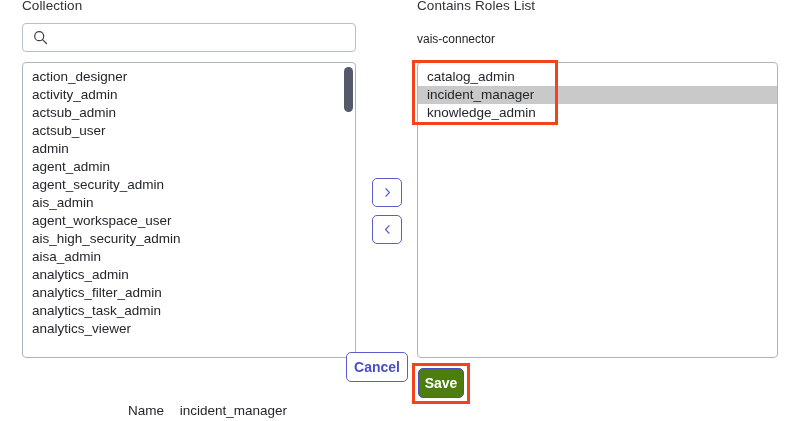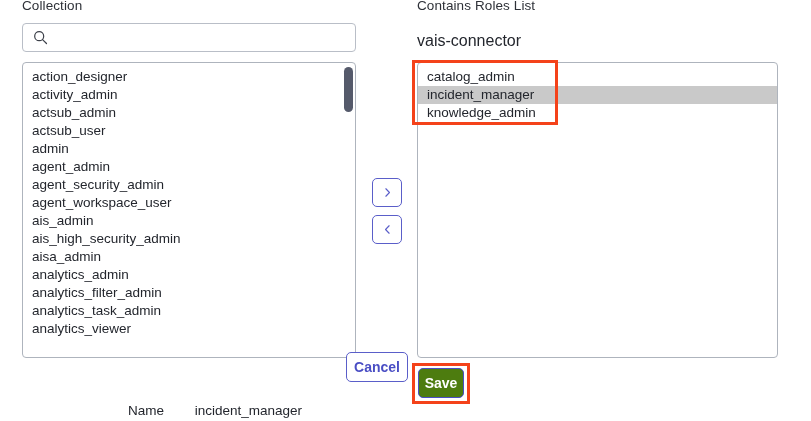--- a/index.html
+++ b/index.html
@@ -24,21 +24,21 @@
     white-space: nowrap;
   }
 
   #collection-label { left: 22px; top: -2px; }
   #contains-roles-label { left: 417px; top: -2px; }
 
   #selected-entity-name {
     position: absolute;
     left: 417px;
     top: 32px;
-    font-size: 16px;
+    font-size: 12px;
     color: #23262d;
     white-space: nowrap;
   }
 
   
   #search-box {
     position: absolute;
     left: 22px;
     top: 23px;
     width: 334px;
@@ -184,21 +184,21 @@
 
   
   #name-row {
     position: absolute;
     left: 128px;
     top: 403px;
     font-size: 13.5px;
     color: #23262d;
     white-space: nowrap;
   }
-  #name-row .name-label { margin-right: 27px; }
+  #name-row .name-label { margin-right: 12px; }
 
   
   .annotation-box {
     position: absolute;
     box-sizing: border-box;
     border: 3px solid #f4421a;
     pointer-events: none;
     background: transparent;
   }
   #annotation-roles-group {
@@ -231,22 +231,22 @@
 
 <div class="listbox" id="available-roles-listbox">
   <div class="list-scroll" id="available-roles-list">
       <div class="list-item">action_designer</div>
       <div class="list-item">activity_admin</div>
       <div class="list-item">actsub_admin</div>
       <div class="list-item">actsub_user</div>
       <div class="list-item">admin</div>
       <div class="list-item">agent_admin</div>
       <div class="list-item">agent_security_admin</div>
+      <div class="list-item">ais_admin</div>
       <div class="list-item">agent_workspace_user</div>
-      <div class="list-item">ais_admin</div>
       <div class="list-item">ais_high_security_admin</div>
       <div class="list-item">aisa_admin</div>
       <div class="list-item">analytics_admin</div>
       <div class="list-item">analytics_filter_admin</div>
       <div class="list-item">analytics_task_admin</div>
       <div class="list-item">analytics_viewer</div>
     </div>
   <div id="available-roles-scrollbar">
     <div id="available-roles-scroll-thumb"></div>
   </div>

